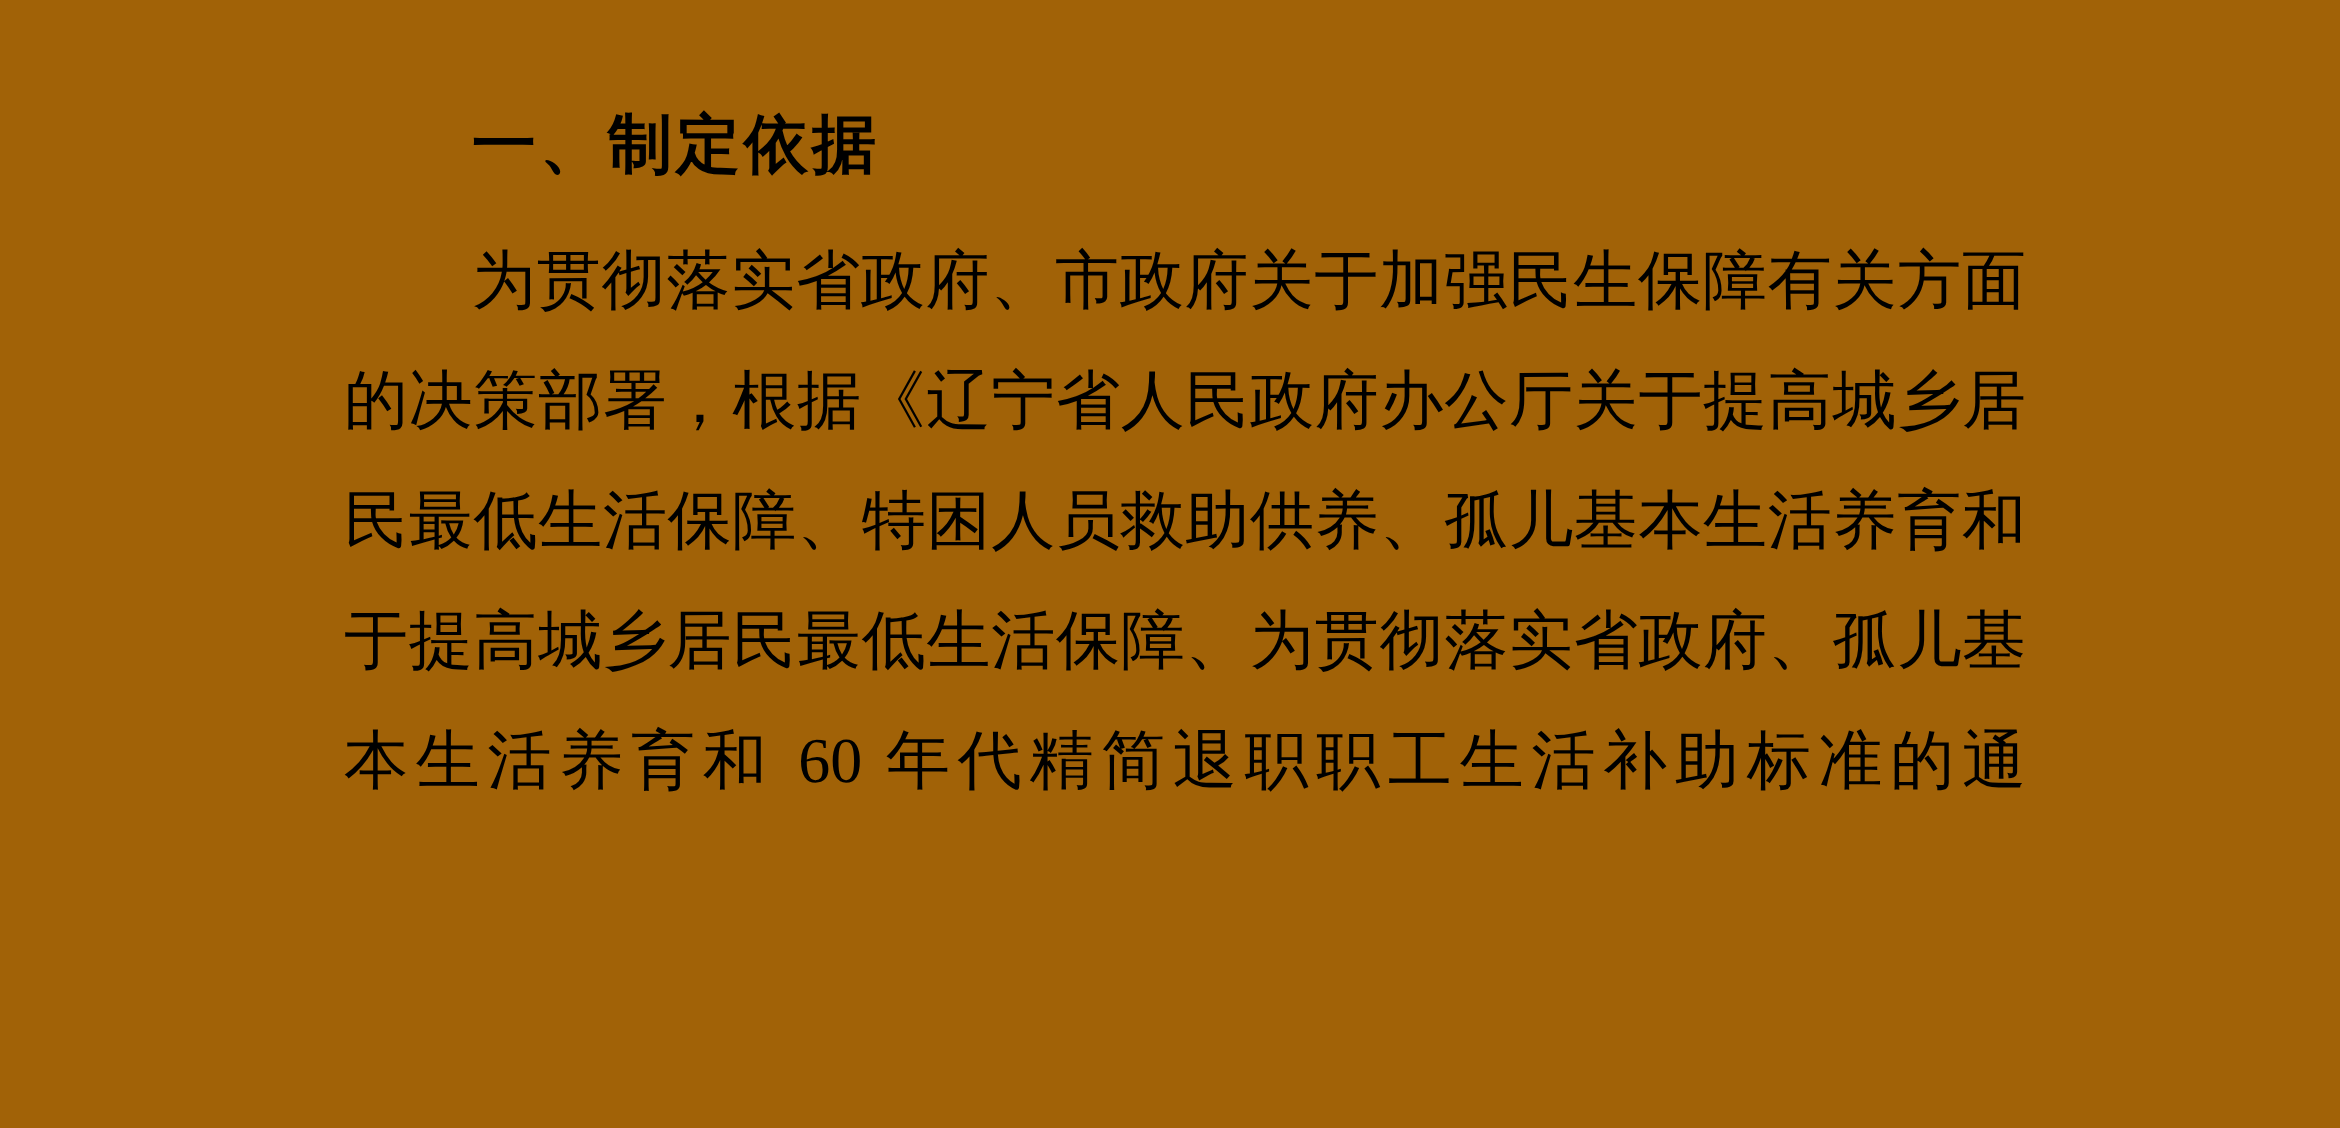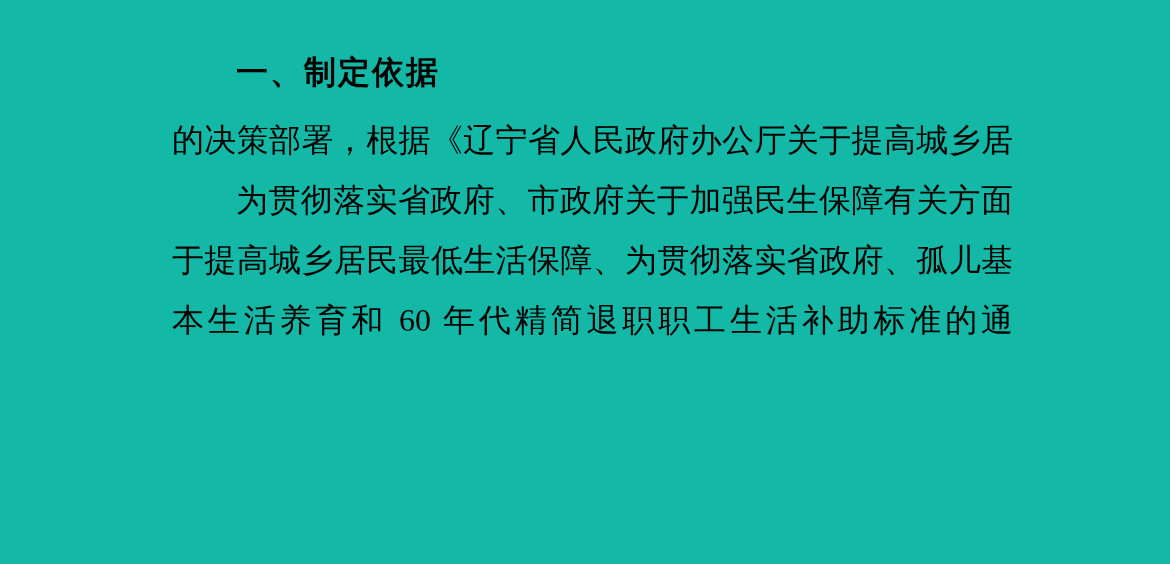--- a/index.html
+++ b/index.html
@@ -4,21 +4,21 @@
 <style>
   html, body {
     margin: 0;
     padding: 0;
     background: #ffffff;
   }
   .page {
     position: relative;
     width: 1170px;
     height: 564px;
-    background: #14b8a6;
+    background: #a16207;
     overflow: hidden;
     color: #000000;
   }
   .text-block {
     position: absolute;
     left: 172px;
     top: 42px;
     width: 841px;
   }
   .section-heading {
@@ -50,19 +50,20 @@
     text-indent: 64px;
   }
 </style>
 </head>
 <body>
 
 <div class="page">
   <div class="text-block">
     <h1 class="section-heading">一、制定依据</h1>
     <div class="paragraph">
+      <div class="para-line first-line">为贯彻落实省政府、市政府关于加强民生保障有关方面</div>
       <div class="para-line">的决策部署，根据《辽宁省人民政府办公厅关于提高城乡居</div>
-      <div class="para-line first-line">为贯彻落实省政府、市政府关于加强民生保障有关方面</div>
+      <div class="para-line">民最低生活保障、特困人员救助供养、孤儿基本生活养育和</div>
       <div class="para-line">于提高城乡居民最低生活保障、为贯彻落实省政府、孤儿基</div>
       <div class="para-line">本生活养育和 60 年代精简退职职工生活补助标准的通知》。</div>
     </div>
   </div>
 </div>
 
 </body></html>

